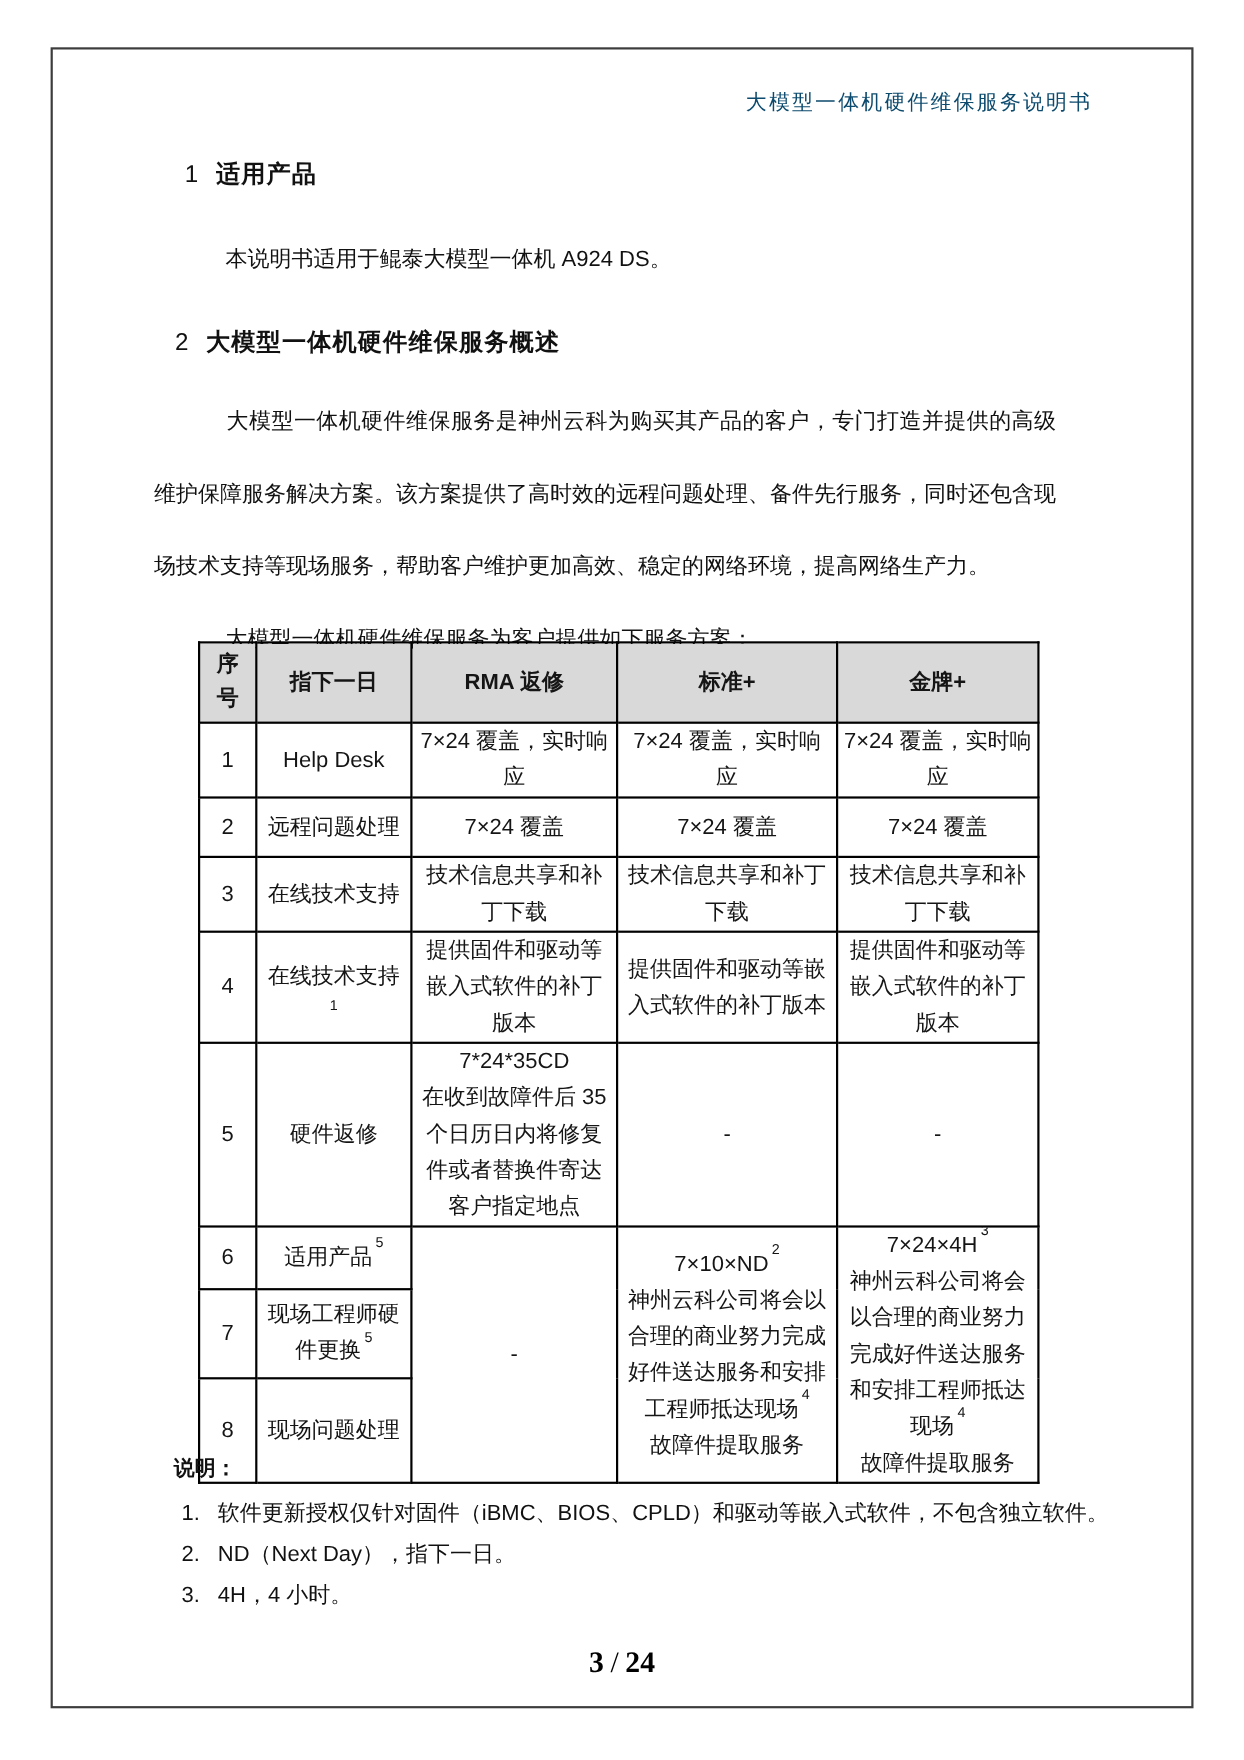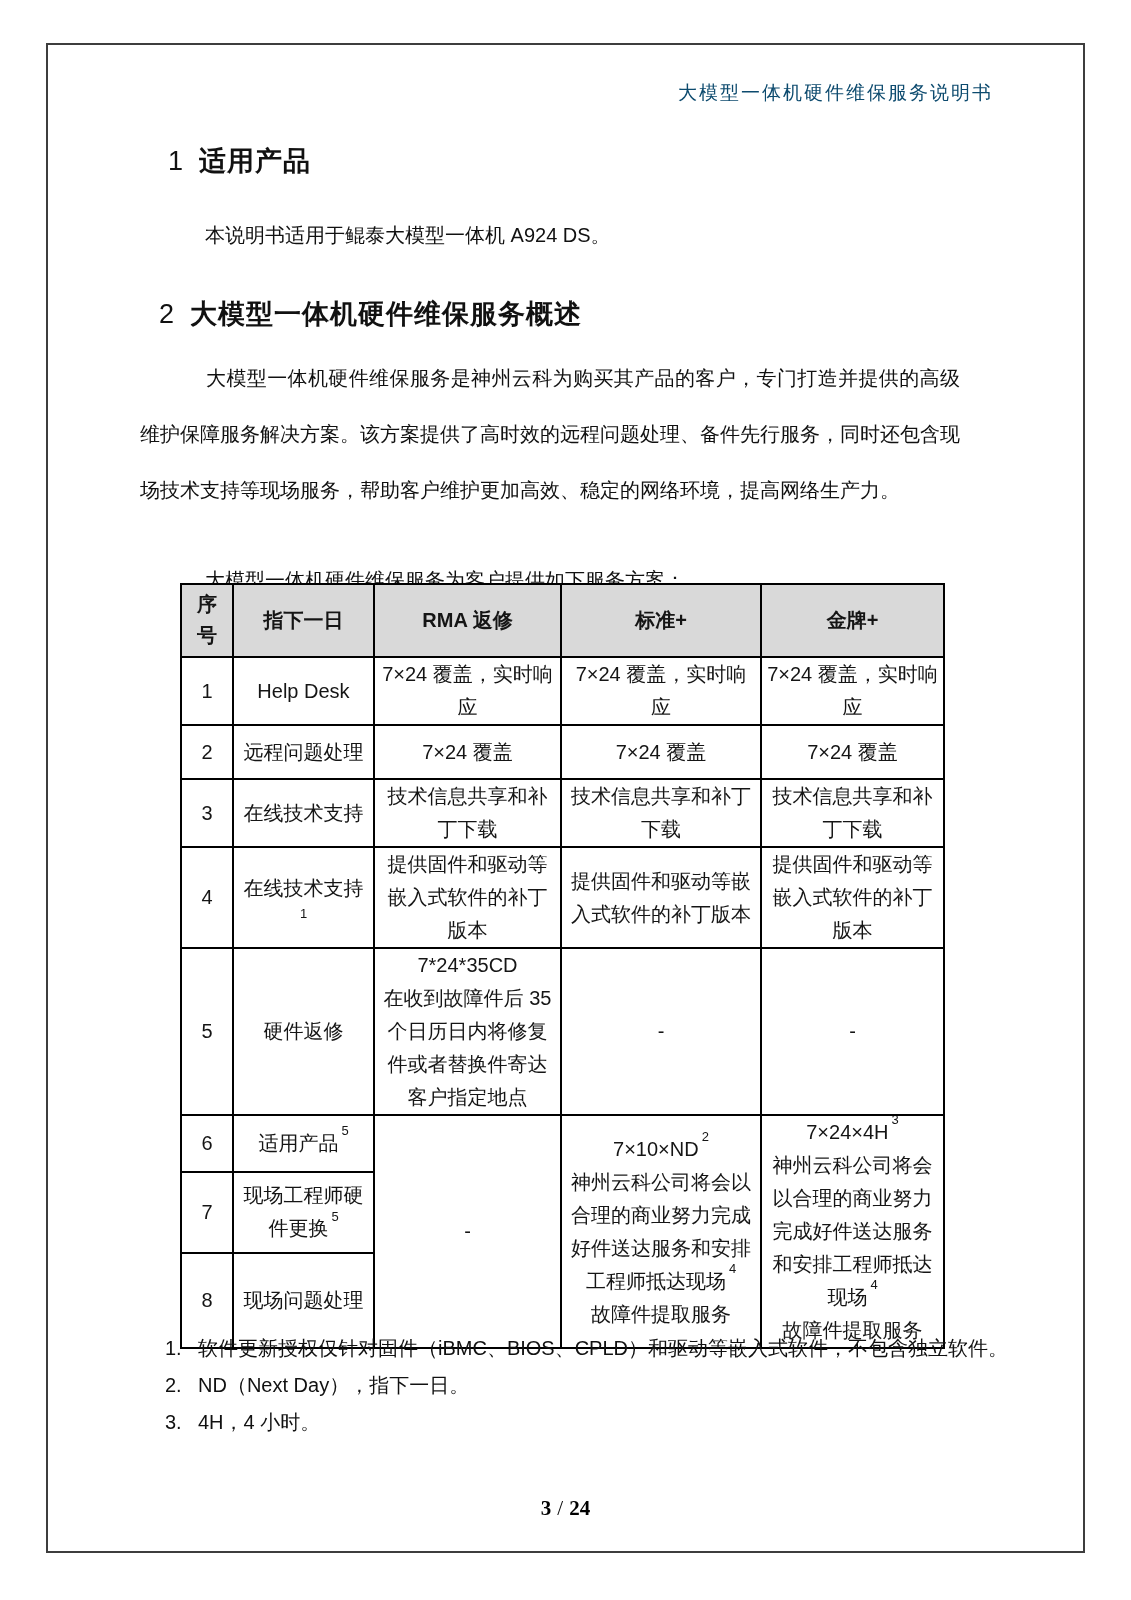--- a/index.html
+++ b/index.html
@@ -11,29 +11,29 @@
   }
   .page-border {
     position:absolute; left:46px; top:43px; width:1039px; height:1510px;
     border:2px solid #3d3d3d; background:#ffffff;
   }
   .doc-header {
     position:absolute; top:80px; left:0; width:993px;
     text-align:right; font-family:"Liberation Serif","DejaVu Serif",serif;
     font-size:19px; color:#0c4a6e; letter-spacing:2px;
   }
-  .sec-heading { position:absolute; font-size:27px; letter-spacing:1px; white-space:nowrap; }
+  .sec-heading { position:absolute; font-size:22px; letter-spacing:1px; white-space:nowrap; }
   .sec-heading .sec-no { font-weight:400; margin-right:15px; }
   .sec-heading .sec-title { font-weight:700; }
   #sec1-heading { top:143px; left:168px; }
   #sec1-body { position:absolute; top:222px; left:205px; font-size:20px;text-align:center; }
   #sec2-heading { top:296px; left:159px; }
   #sec2-para {
     position:absolute; top:350px; left:140px; width:820px;
-    font-size:20px; line-height:56px; text-align:justify; text-indent:66px;
+    font-size:20px; line-height:66px; text-align:justify; text-indent:66px;
   }
   #sec2-lead { position:absolute; top:543px; left:205px; font-size:20px;margin-top:24px; }
 
   .svc-table {
     position:absolute; top:583px; left:180px;
     border-collapse:collapse; table-layout:fixed; width:765px;
     font-size:20px; color:#151515;
   }
   .svc-table th, .svc-table td {
     border:2px solid #000; text-align:center; vertical-align:middle;
@@ -49,21 +49,21 @@
   td.c-name { padding:0 2px;border-radius:24px; }
   .supline { font-size:13px; line-height:18px; }
   sup.s { font-size:13px; position:relative; top:-7px; margin-left:3px; line-height:0; }
   .merged-cell { line-height:32.5px; }
   .notes { position:absolute; left:158px; top:1322px; width:852px; }
   .notes-label { font-size:19px; font-weight:700; margin-bottom:18px; }
   .note-item { font-size:20px; line-height:21px; margin-top:16px; display:flex; }
   .note-no { display:inline-block; width:40px; flex:0 0 40px; padding-left:7px; }
   .page-footer {
     position:absolute; top:1496px; left:0; width:1131px; text-align:center;
-    font-family:"Liberation Serif","DejaVu Serif",serif; font-size:21px; color:#000;
+    font-family:"Liberation Serif","DejaVu Serif",serif; font-size:27px; color:#000;
   }
   .page-footer .pf-bold { font-weight:700; }
   .page-footer .pf-sep { font-weight:400; padding:0 6px; }
 </style>
 </head>
 <body>
 
 <div class="page-border"></div>
 
 <div class="doc-header">大模型一体机硬件维保服务说明书</div>
@@ -163,20 +163,21 @@
     </td>
   </tr>
   <tr style="height:80px;">
     <td class="c-no">8</td>
     <td class="c-name">现场问题处理</td>
   </tr>
 </tbody>
   </table>
 
 <div class="notes">
+  <div class="notes-label">说明：</div>
   <div class="note-item">
     <span class="note-no">1.</span>
     <span class="note-text">软件更新授权仅针对固件（iBMC、BIOS、CPLD）和驱动等嵌入式软件，不包含独立软件。</span>
   </div>
   <div class="note-item">
     <span class="note-no">2.</span>
     <span class="note-text">ND（Next Day），指下一日。</span>
   </div>
   <div class="note-item">
     <span class="note-no">3.</span>

